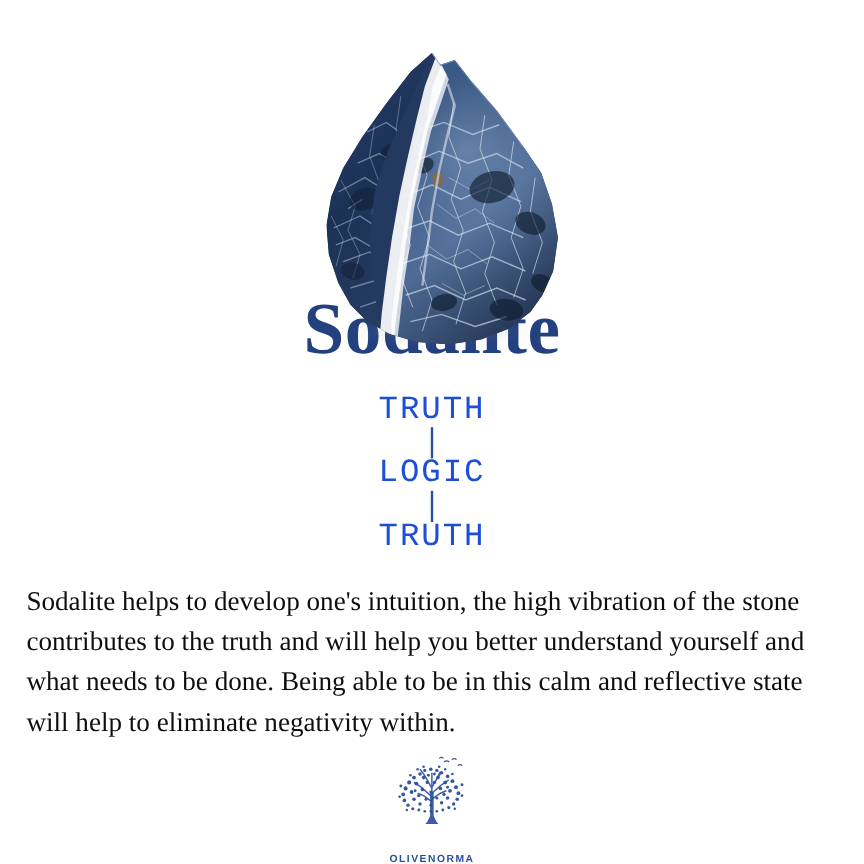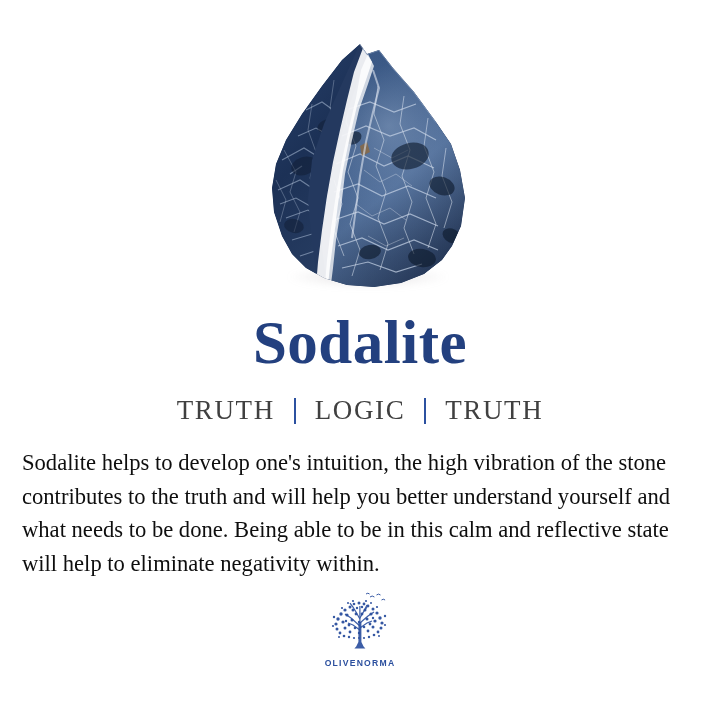--- a/index.html
+++ b/index.html
@@ -60,26 +60,27 @@
     margin-top: 20px;
     text-align: center;
   }
 
   
   .keywords {
     margin-top: 24px;
     display: flex;
     align-items: center;
     justify-content: center;
-    color: #404040;
-    font-family: Liberation Serif, serif;
+    color: #1d4ed8;
+    font-family: Liberation Mono, monospace;
     font-size: 27px;
     font-weight: 400;
     letter-spacing: 1.6px;
     line-height: 1;
+    flex-direction: column;
   }
   .kw {
     white-space: nowrap;
   }
   .kw-sep {
     display: inline-block;
     width: 2px;
     height: 26px;
     background: #2c51a0;
     margin: 0 19px;
@@ -105,21 +106,21 @@
   }
   .logo-mark {
     display: block;
   }
   .logo-word {
     font-family: "Liberation Sans", sans-serif;
     font-size: 8.6px;
     font-weight: 700;
     letter-spacing: 1.25px;
     color: #2b4f9e;
-    margin-top: 5px;
+    margin-top: 19px;
     line-height: 1;
   }
 </style>
 </head>
 <body>
 
 <div class="page">
 
   <div class="crystal-wrap">
     <div class="crystal-shadow"></div>

